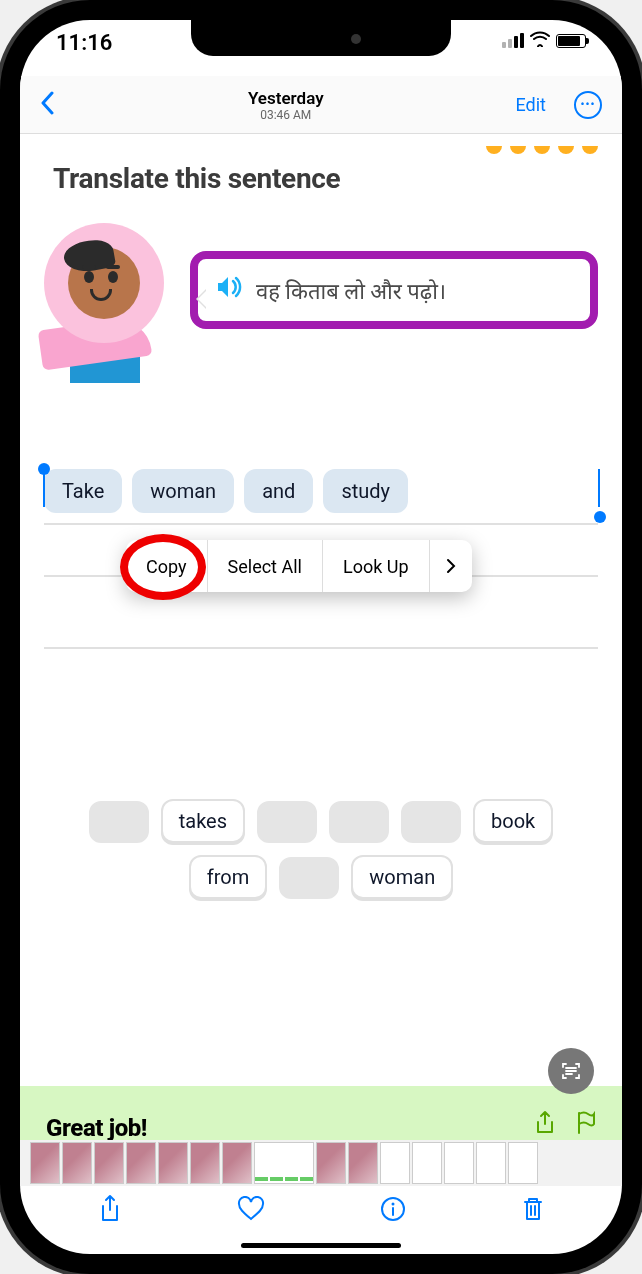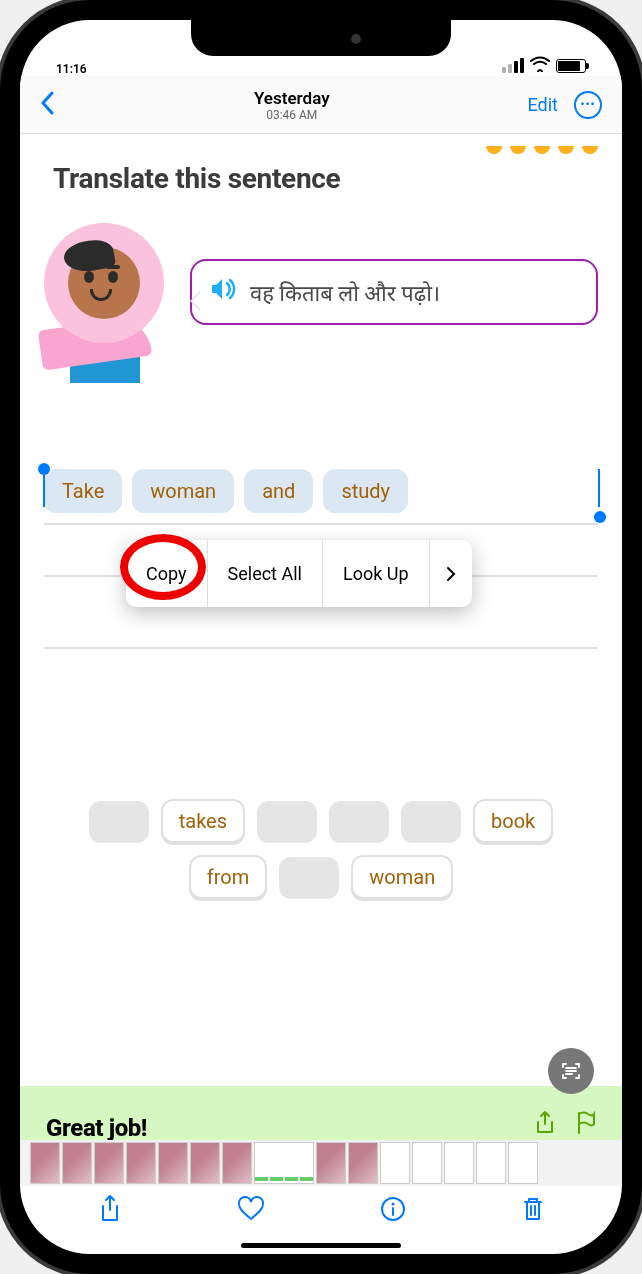--- a/index.html
+++ b/index.html
@@ -13,69 +13,69 @@
     position: relative; display: flex; flex-direction: column;
   }
   .notch {
     position: absolute; top: 0; left: 50%; transform: translateX(-50%);
     width: 260px; height: 36px; background: #000; border-radius: 0 0 22px 22px; z-index: 10;
   }
   .notch::before {
     content:""; position:absolute; width:10px; height:10px; background:#333; border-radius:50%;
     top:14px; left:50%; transform:translateX(30px);
   }
-  .status-bar { height: 56px; display: flex; align-items: flex-end; justify-content: space-between; padding: 10px 36px 0; font-weight: 600; font-size: 12px; }
+  .status-bar { height: 56px; display: flex; align-items: flex-start; justify-content: space-between; padding: 10px 36px 0; font-weight: 600; font-size: 22px; }
   .status-icons { display: flex; gap: 6px; align-items: center; }
   .signal { display:flex; gap:2px; align-items:flex-end; }
   .signal span { width:4px; background:#000; border-radius:1px; }
   .signal .b1{height:6px;opacity:.3}.signal .b2{height:9px;opacity:.3}.signal .b3{height:12px}.signal .b4{height:15px}
   .wifi { font-size: 18px; }
   .battery { width: 30px; height: 14px; border: 1.5px solid #000; border-radius: 3px; position: relative; }
   .battery::after { content:""; position:absolute; right:-4px; top:3px; width:3px; height:6px; background:#000; border-radius:0 2px 2px 0;}
   .battery .fill { position:absolute; left:1px; top:1px; bottom:1px; width:80%; background:#000; border-radius:1px;}
   .nav-bar { height: 58px; display:flex; align-items:center; justify-content:space-between; padding: 0 20px; border-bottom: 0.5px solid #ddd; background:#fafafa;}
   .back-chev { color:#007aff; font-size:30px; font-weight:300; }
   .nav-title { text-align:center; }
   .nav-title .t1 { font-size:17px; font-weight:600; }
   .nav-title .t2 { font-size:12px; color:#666; }
-  .nav-right { display:flex; align-items:center; gap:16px; color:#007aff; }
+  .nav-right { display:flex; align-items:center; gap:28px; color:#007aff; }
   .nav-right .edit { font-size:18px; }
   .more-circle { width:28px; height:28px; border:2px solid #007aff; border-radius:50%; display:flex; align-items:center; justify-content:center; color:#007aff; font-weight:bold; letter-spacing:1px; font-size:11px;}
 
   .content { flex:1; padding: 12px 24px 0; position:relative; overflow:hidden; }
   .dots-row { display:flex; justify-content:flex-end; gap:8px; height:10px; margin-bottom: 6px;}
   .dots-row span { width:16px; height:8px; background:#ffb020; border-radius:0 0 8px 8px; }
   .prompt { font-size:28px; font-weight:700; color:#3b3b3b; margin: 6px 9px 28px; letter-spacing:-0.3px;}
   .character-row { display:flex; align-items:flex-start; gap:16px; position:relative; height:160px;}
   .avatar { width:130px; height:160px; position:relative; }
   .avatar .head { position:absolute; width:120px; height:120px; background:#fbc2dd; border-radius:50%; top:0; left:0;}
   .avatar .face { position:absolute; width:72px; height:72px; background:#b8754b; border-radius:50%; top:24px; left:24px;}
   .avatar .hair { position:absolute; width:50px; height:30px; background:#2b2b2b; border-radius:50% 50% 20% 60%; top:18px; left:20px; transform:rotate(-10deg);}
   .avatar .eye { position:absolute; width:10px; height:12px; background:#2b2b2b; border-radius:50%; top:48px;}
   .avatar .eye.l{left:40px}.avatar .eye.r{left:64px}
   .avatar .brow { position:absolute; width:14px; height:4px; background:#2b2b2b; border-radius:2px; top:42px;}
   .avatar .brow.l{left:38px}.avatar .brow.r{left:62px}
   .avatar .mouth { position:absolute; width:22px; height:12px; border:3px solid #2b2b2b; border-top:none; border-radius:0 0 20px 20px; top:66px; left:46px;}
   .avatar .scarf { position:absolute; width:110px; height:40px; background:#f9a5cf; top:100px; left:-4px; border-radius:10px 60px 10px 10px; transform:rotate(-8deg);}
   .avatar .body { position:absolute; width:70px; height:50px; background:#2196d4; bottom:0; left:26px; border-radius:10px 10px 0 0;}
-  .bubble { flex:1; border:2px solid #a21caf; border-radius:16px; padding:16px 18px; display:flex; align-items:center; gap:12px; margin-top:36px; position:relative; background:#fff;}
+  .bubble { flex:1; border:8px solid #a21caf; border-radius:16px; padding:16px 18px; display:flex; align-items:center; gap:12px; margin-top:28px; position:relative; background:#fff;}
   .bubble::before { content:""; position:absolute; left:-12px; top:30px; width:0; height:0; border:10px solid transparent; border-right-color:#e0e0e0;}
   .bubble::after { content:""; position:absolute; left:-8px; top:32px; width:0; height:0; border:8px solid transparent; border-right-color:#fff;}
   .speaker { color:#1cb0f6; font-size:26px; }
   .hindi { font-size:22px; color:#4a4a4a; }
 
-  .context-menu { position:absolute; left:106px; top:406px; background:#fff; border-radius:10px; box-shadow:0 6px 20px rgba(0,0,0,.25); display:flex; align-items:center; height:67px; z-index:5;}
+  .context-menu { position:absolute; left:106px; top:406px; background:#fff; border-radius:10px; box-shadow:0 6px 20px rgba(0,0,0,.25); display:flex; align-items:center; height:52px; z-index:5;}
   .context-menu .item { padding:0 20px; font-size:18px; color:#000; border-right:1px solid #ddd; height:100%; display:flex; align-items:center;}
   .context-menu .item:last-child { border-right:none; }
   .context-menu .chev { font-size:20px; padding:0 16px;}
   .red-circle { position:absolute; left:100px; top:400px; width:86px; height:66px; border:8px solid #e00; border-radius:50%; z-index:6; pointer-events:none;}
 
   .answer-line { border-bottom:2px solid #e0e0e0; margin:8px 0 0; padding:4px 0 8px; display:flex; gap:8px;}
   .answer-line.second { height:44px; }
-  .chip { background:#fff; border:2px solid #e0e0e0; border-radius:12px; padding:8px 16px; font-size:20px; color:#a16207; box-shadow:0 2px 0 #e0e0e0;}
+  .chip { background:#fff; border:2px solid #e0e0e0; border-radius:12px; padding:8px 16px; font-size:20px; color:#0f172a; box-shadow:0 2px 0 #e0e0e0;}
   .chip.placeholder { background:#e5e5e5; border-color:#e5e5e5; box-shadow:none; width:60px; height:42px;}
   .selected-row { display:flex; gap:10px; padding:4px 0; position:relative; margin-top:82px;}
   .selected-row .chip { background:#dbe7f2; border-color:#dbe7f2; box-shadow:none;}
   .sel-handle { position:absolute; width:12px; height:12px; background:#007aff; border-radius:50%;}
   .sel-handle.start { left:-6px; top:-2px;}
   .sel-handle.end { right:-8px; bottom:-6px;}
   .sel-bar { position:absolute; width:2px; background:#007aff;}
   .sel-bar.s { left:-1px; top:4px; height:38px;}
   .sel-bar.e { right:-2px; top:4px; height:38px;}
   .line-under { border-bottom:2px solid #e0e0e0; height:2px; margin-top:6px;}

